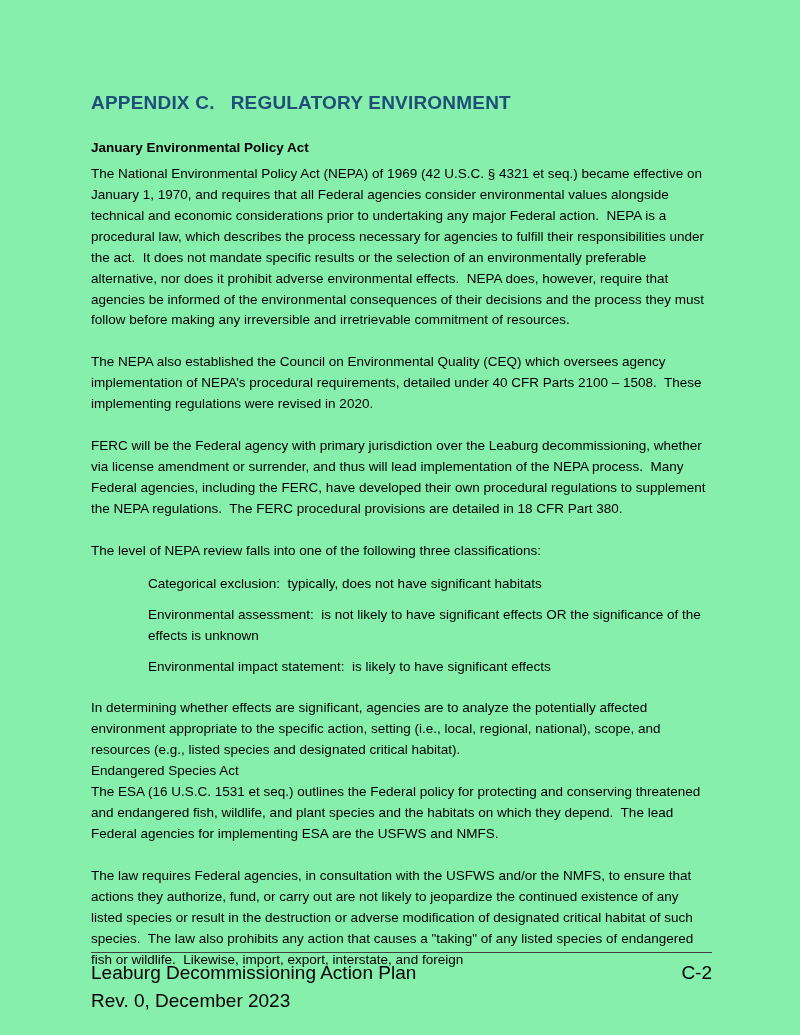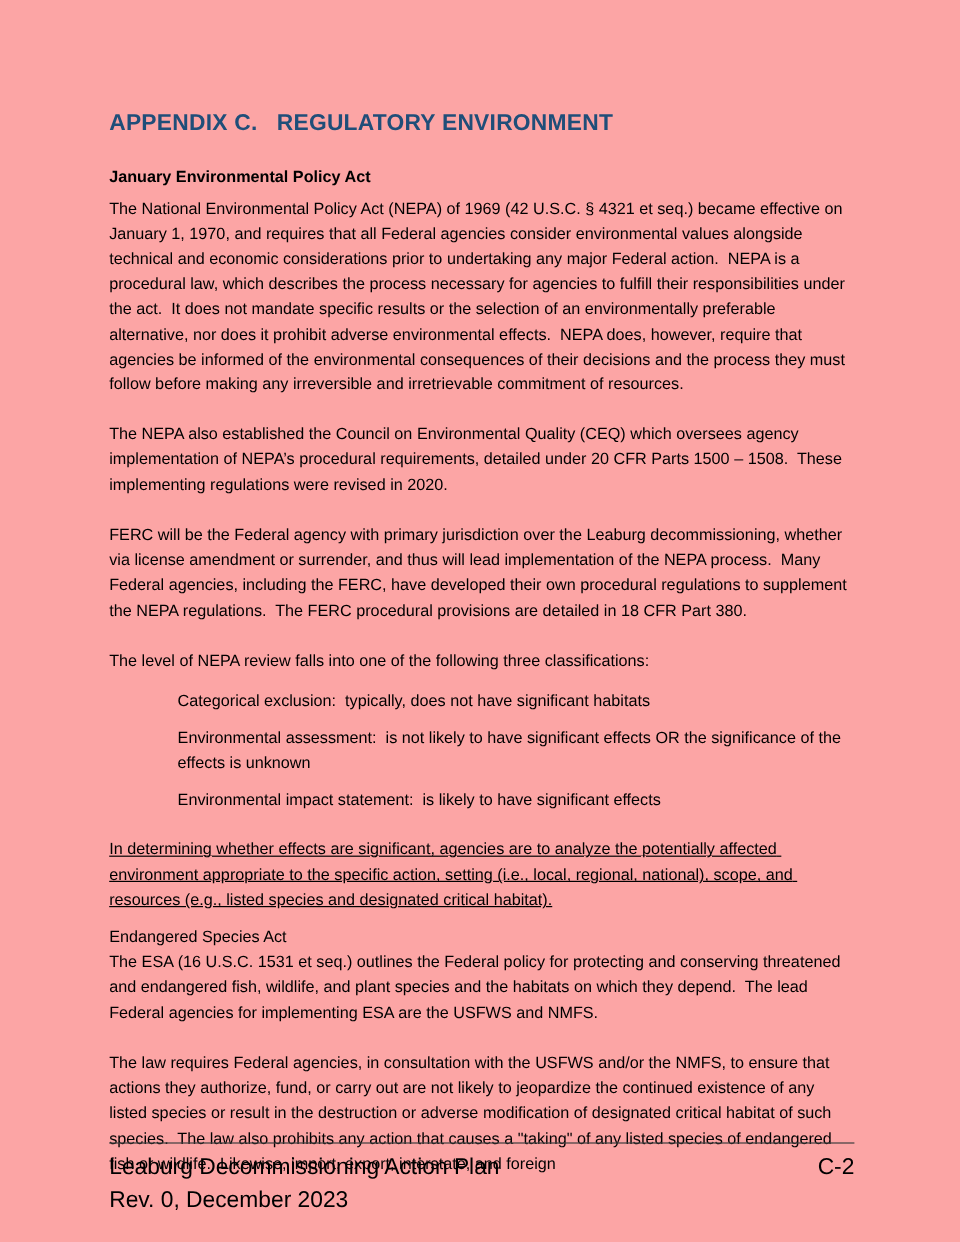--- a/index.html
+++ b/index.html
@@ -5,21 +5,21 @@
   * { box-sizing: border-box; }
   html, body {
     margin: 0;
     padding: 0;
     background: #ffffff;
   }
   .page {
     position: relative;
     width: 800px;
     height: 1035px;
-    background: #fca5a5;
+    background: #86efac;
     font-family: "Liberation Sans", sans-serif;
     color: #000000;
     overflow: hidden;
   }
   .content {
     position: absolute;
     left: 91px;
     right: 88px;
     top: 92px;
   }
@@ -40,22 +40,21 @@
     font-weight: 700;
     margin: 0 0 9px 0;
   }
   .para {
     font-size: 13.5px;
     line-height: 1.55;
     margin: 0 0 21px 0;
     white-space: pre-wrap;
   }
   .para.tight {
-    margin-bottom: 10px;
-    text-decoration: underline;
+    margin-bottom: 0;
   }
   .para.intro {
     margin-bottom: 12px;
   }
   .plain-heading-line {
     font-size: 13.5px;
     line-height: 1.55;
     margin: 0;
     white-space: pre-wrap;
   }
@@ -93,21 +92,21 @@
 
 <div class="page">
   <div class="content">
 
     <h1 class="appendix-title"><span>APPENDIX C.</span><span class="title-gap"></span><span>REGULATORY ENVIRONMENT</span></h1>
 
     <h2 class="section-heading">January Environmental Policy Act</h2>
 
     <p class="para">The National Environmental Policy Act (NEPA) of 1969 (42 U.S.C. § 4321 et seq.) became effective on January 1, 1970, and requires that all Federal agencies consider environmental values alongside technical and economic considerations prior to undertaking any major Federal action.  NEPA is a procedural law, which describes the process necessary for agencies to fulfill their responsibilities under the act.  It does not mandate specific results or the selection of an environmentally preferable alternative, nor does it prohibit adverse environmental effects.  NEPA does, however, require that agencies be informed of the environmental consequences of their decisions and the process they must follow before making any irreversible and irretrievable commitment of resources.</p>
 
-    <p class="para">The NEPA also established the Council on Environmental Quality (CEQ) which oversees agency implementation of NEPA’s procedural requirements, detailed under 20 CFR Parts 1500 – 1508.  These implementing regulations were revised in 2020.</p>
+    <p class="para">The NEPA also established the Council on Environmental Quality (CEQ) which oversees agency implementation of NEPA’s procedural requirements, detailed under 40 CFR Parts 2100 – 1508.  These implementing regulations were revised in 2020.</p>
 
     <p class="para">FERC will be the Federal agency with primary jurisdiction over the Leaburg decommissioning, whether via license amendment or surrender, and thus will lead implementation of the NEPA process.  Many Federal agencies, including the FERC, have developed their own procedural regulations to supplement the NEPA regulations.  The FERC procedural provisions are detailed in 18 CFR Part 380.</p>
 
     <p class="para intro">The level of NEPA review falls into one of the following three classifications:</p>
 
     <div class="classification-list">
       <div class="classification-item">Categorical exclusion:  typically, does not have significant habitats</div>
       <div class="classification-item">Environmental assessment:  is not likely to have significant effects OR the significance of the effects is unknown</div>
       <div class="classification-item">Environmental impact statement:  is likely to have significant effects</div>
     </div>

